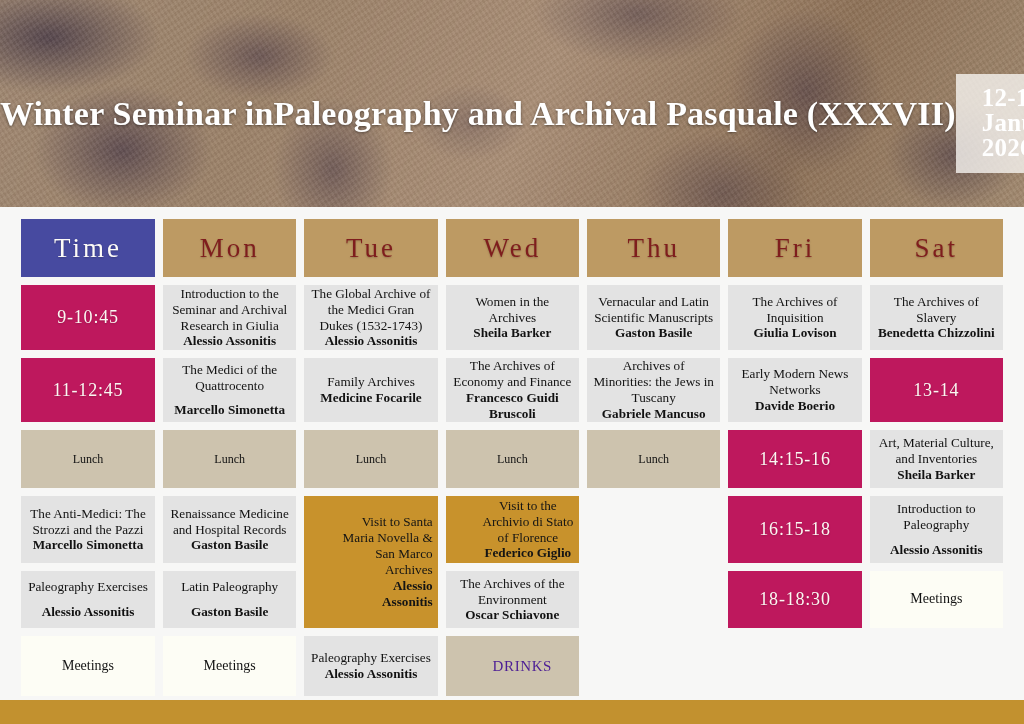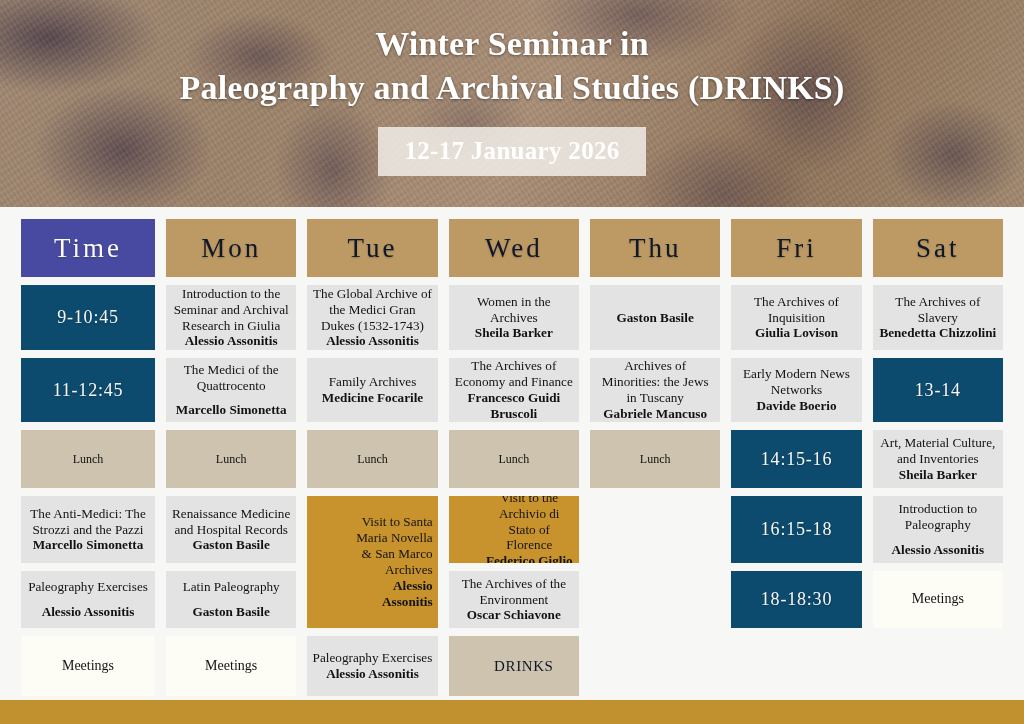--- a/index.html
+++ b/index.html
@@ -35,21 +35,21 @@
   .banner-grain {
     position: absolute; inset: 0;
     background-image:
       repeating-linear-gradient(58deg, rgba(255,255,255,.05) 0 2px, rgba(0,0,0,.035) 2px 4px),
       repeating-linear-gradient(-34deg, rgba(255,255,255,.035) 0 3px, rgba(0,0,0,.03) 3px 6px);
     opacity: .75;
   }
   .banner-inner {
     position: relative; z-index: 2;
     height: 100%;
-    display: flex; flex-direction: column;
+    display: flex; flex-direction: row;
     align-items: center; justify-content: flex-start;
     padding-top: 22px;
   }
   .title-line {
     color: #ffffff;
     font-weight: 700;
     font-size: 34px;
     line-height: 1.30;
     letter-spacing: .2px;
     text-align: center;
@@ -75,64 +75,65 @@
     background: #f7f7f6;
     padding: 12px 21px 0 21px;
   }
   .grid {
     display: grid;
     grid-template-columns: 134px repeat(6, 1fr);
     grid-template-rows: 58px 65px 64px 58px 67px 57px 60px;
     column-gap: 11px;
     row-gap: 8px;
     width: 982px;
+    gap: 8px;
   }
 
   .cell {
     display: flex;
     align-items: center;
     justify-content: center;
     text-align: center;
     padding: 3px 5px;
     overflow: hidden;
   }
   .cell-txt { width: 100%; }
 
   .hdr {
     background: #bd9a63;
-    color: #0f172a;
+    color: #7f1d1d;
     font-size: 27px;
     letter-spacing: 3px;
     font-weight: 400;
     text-shadow: 0 1px 2px rgba(0,0,0,.22);
   }
   .hdr-time {
     background: #474aa0;
     color: #fdfbf7;
     font-size: 27px;
     letter-spacing: 3px;
     text-shadow: 0 1px 2px rgba(0,0,0,.22);
   }
   .time {
-    background: #0c4a6e;
+    background: #be185d;
     color: #fbf8f2;
     font-size: 18px;
     letter-spacing: .8px;
     text-shadow: 0 1px 2px rgba(0,0,0,.18);
   }
   .sess {
     background: #e3e3e3;
     color: #121212;
     font-size: 13.2px;
     line-height: 1.20;
   }
   .sess.lunch   { background: #cdc3ae; font-size: 12px; }
   .sess.meeting { background: #fdfdf5; font-size: 14px; }
   .sess.visit   { background: #c8922c; color: #141414; padding-left: 36px; }
-  .sess.drinks  { background: #cdc3ae; color: #0f172a; font-size: 15px; letter-spacing: .6px; padding-left: 25px; }
+  .sess.drinks  { background: #cdc3ae; color: #4c1d95; font-size: 15px; letter-spacing: .6px; padding-left: 25px; }
   .sess.empty   { background: transparent; }
 
   .sp-name { font-weight: 700; display: block; }
   .sp-gap  { display: block; height: 9px; }
 
   
   .span2rows { grid-row: span 2; text-align: right; }
 
   
   .footer-bar {
@@ -141,21 +142,21 @@
   }
 </style>
 </head>
 <body>
 
 <div class="banner">
   <div class="banner-bg"></div>
   <div class="banner-grain"></div>
   <div class="banner-inner">
     <div class="title-line">Winter Seminar in</div>
-    <div class="title-line">Paleography and Archival Studies (DRINKS)</div>
+    <div class="title-line">Paleography and Archival Pasquale (XXXVII)</div>
     <div class="date-chip">12-17 January 2026</div>
   </div>
 </div>
 
 <div class="sheet">
   <div class="grid" id="grid">
       <div class="cell hdr-time">
         <span class="cell-txt">Time</span>
       </div>
       <div class="cell hdr">
@@ -182,21 +183,21 @@
       <div class="cell sess ">
         <span class="cell-txt"><span>Introduction to the Seminar and Archival Research in Giulia</span><span class="sp-name">Alessio Assonitis</span></span>
       </div>
       <div class="cell sess ">
         <span class="cell-txt"><span>The Global Archive of the Medici Gran Dukes (1532-1743)</span><span class="sp-name">Alessio Assonitis</span></span>
       </div>
       <div class="cell sess ">
         <span class="cell-txt"><span>Women in the Archives</span><span class="sp-name">Sheila Barker</span></span>
       </div>
       <div class="cell sess ">
-        <span class="cell-txt"><span class="sp-name">Gaston Basile</span></span>
+        <span class="cell-txt"><span>Vernacular and Latin Scientific Manuscripts</span><span class="sp-name">Gaston Basile</span></span>
       </div>
       <div class="cell sess ">
         <span class="cell-txt"><span>The Archives of Inquisition</span><span class="sp-name">Giulia Lovison</span></span>
       </div>
       <div class="cell sess ">
         <span class="cell-txt"><span>The Archives of Slavery</span><span class="sp-name">Benedetta Chizzolini</span></span>
       </div>
       <div class="cell time">
         <span class="cell-txt">11-12:45</span>
       </div>

